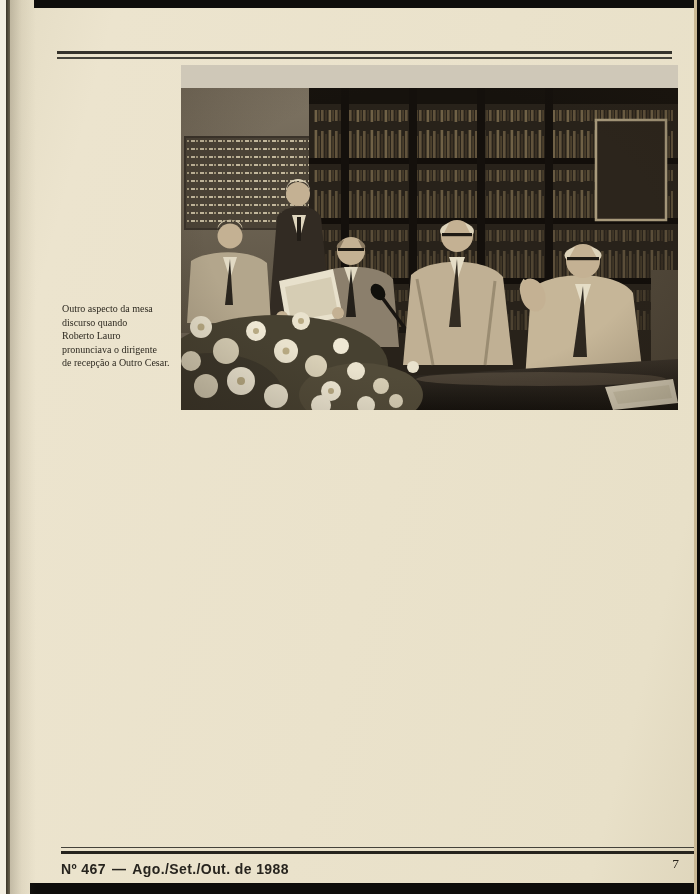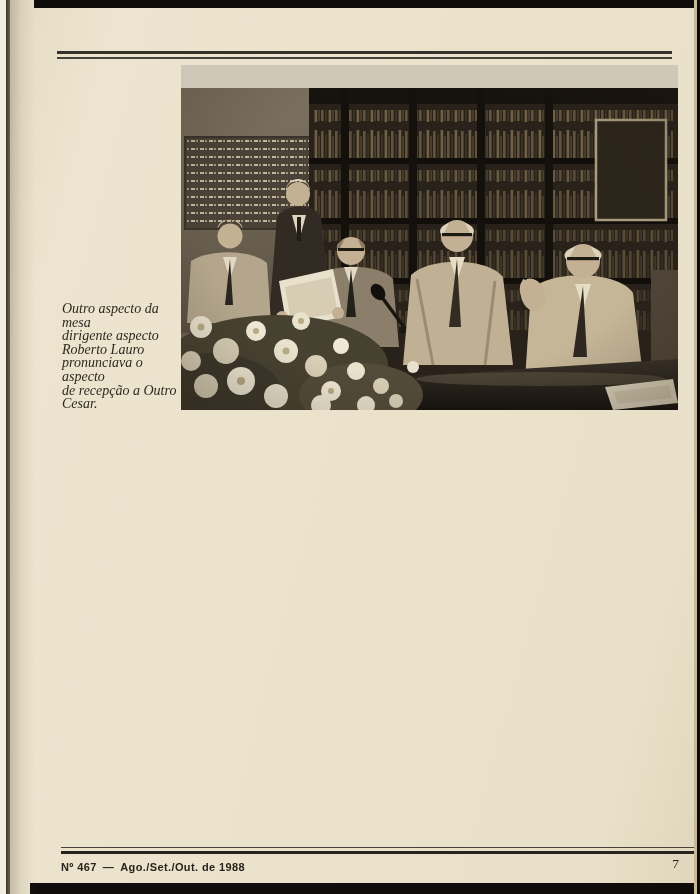--- a/index.html
+++ b/index.html
@@ -26,29 +26,29 @@
   .rule .thick{border-top:3px solid #34322b;}
   .rule .thin{border-top:2px solid #44423a;margin-top:3px;}
   .rule.footer-rule .thin{border-top:1.5px solid #44423a;margin-top:0;}
   .rule.footer-rule .thick{border-top:3.5px solid #26241e;margin-top:3px;}
 
   .photo-figure{position:absolute;left:175px;top:65px;width:497px;height:345px;margin:0;}
   .photo-figure svg{display:block;}
 
   .caption{
     position:absolute;left:56px;top:302px;width:122px;
-    font-style:italic;font-size:14px;line-height:13.6px;color:#2d2920;
+    font-size:10px;line-height:13.6px;color:#2d2920;
   }
 
   .columns{position:absolute;top:412px;height:440px;overflow:hidden;}
 
   .footer-line{
     position:absolute;left:55px;top:861px;
     font-family:"Liberation Sans", sans-serif;font-weight:bold;
-    font-size:11px;letter-spacing:.4px;color:#27241e;
+    font-size:14px;letter-spacing:.4px;color:#27241e;
   }
   .footer-line span{margin-right:6px;}
   .page-number{
     position:absolute;right:18px;top:856px;
     font-size:13.5px;color:#26221a;
   }
 </style>
 </head>
 <body>
 
@@ -196,23 +196,23 @@
         <circle cx="150" cy="326" r="3" fill="#b9ab84"></circle>
           <circle cx="120" cy="256" r="3" fill="#b9ab84"></circle>
       </g>
 
       <rect x="0" y="23" width="497" height="322" fill="url(#vign)"></rect>
     </svg>
   </figure>
 
   <div class="caption">
     <div>Outro aspecto da mesa</div>
-    <div>dirigente aspecto</div>
+    <div>discurso quando</div>
     <div>Roberto Lauro</div>
-    <div>pronunciava o aspecto</div>
+    <div>pronunciava o dirigente</div>
     <div>de recepção a Outro Cesar.</div>
   </div>
 
   <div class="columns">
     
     
     
   </div>
 
   <div class="rule footer-rule" style="left:55px;top:847px;width:633px;">

